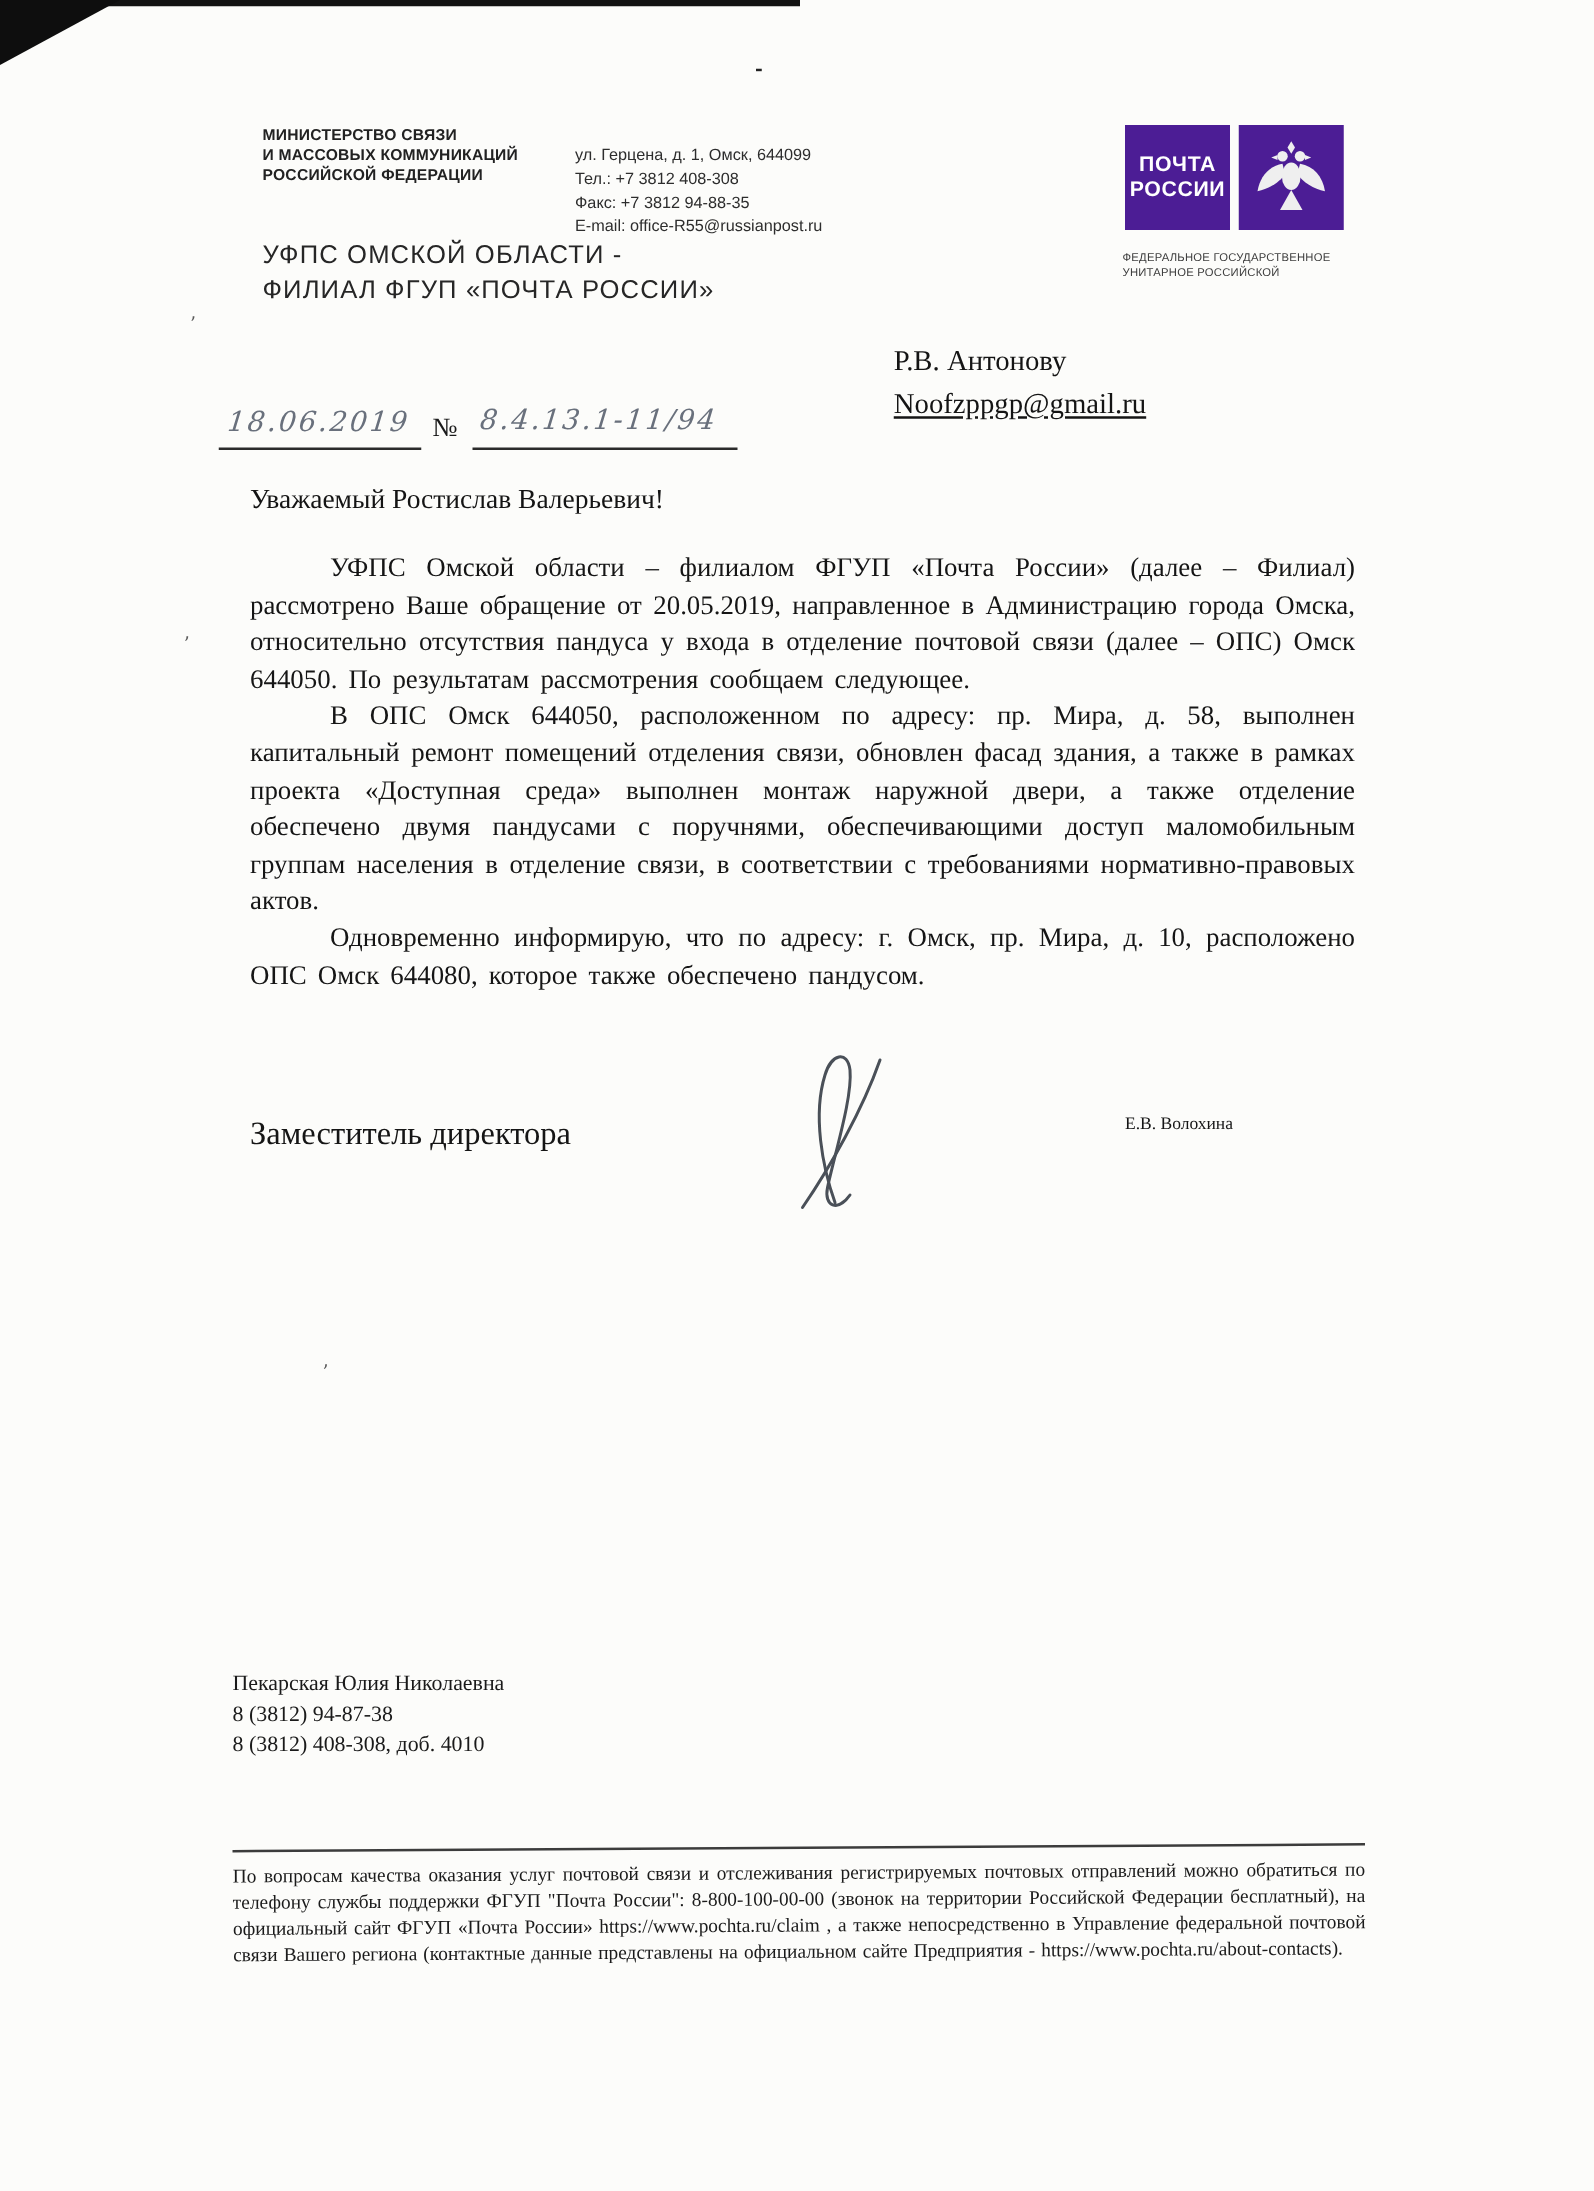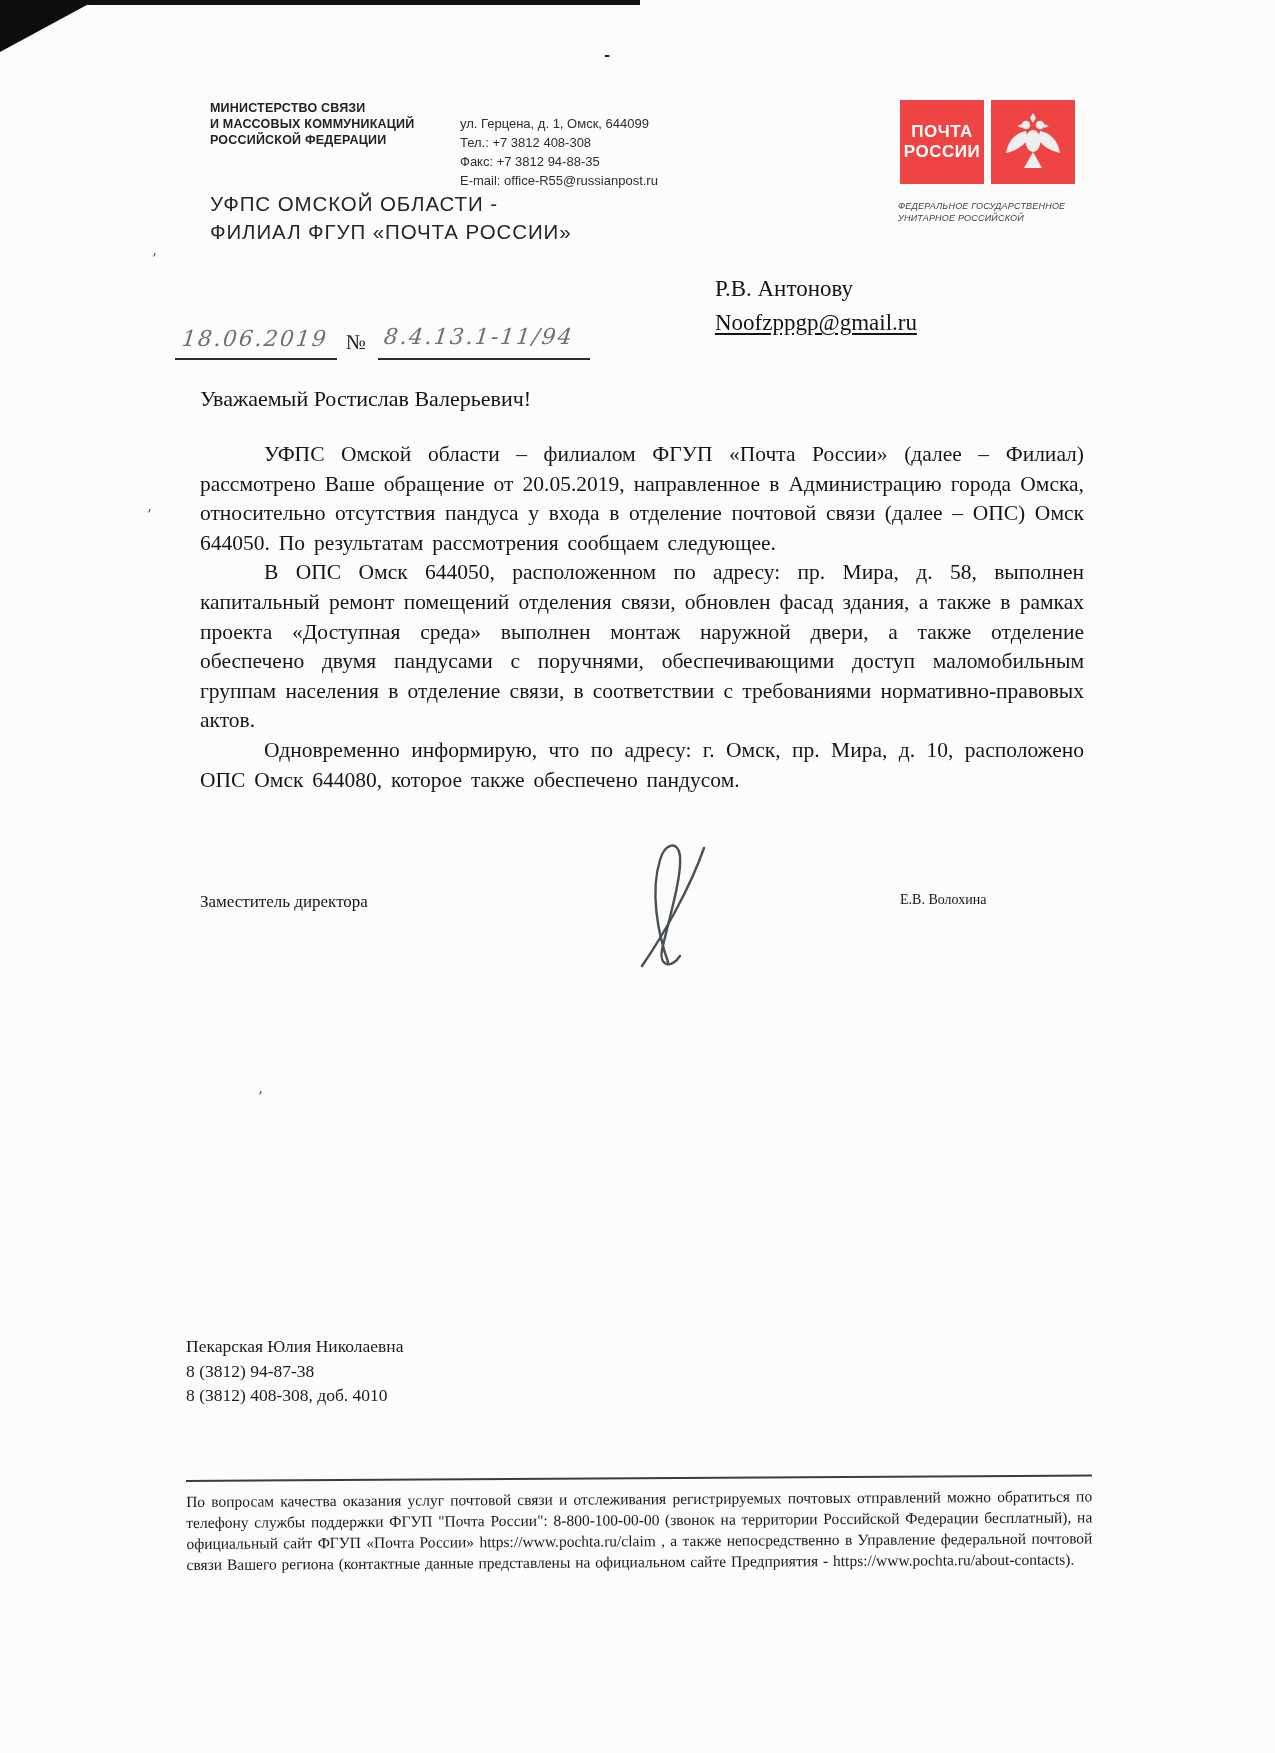--- a/index.html
+++ b/index.html
@@ -21,26 +21,26 @@
   .s3 { left:258px; top:1088px; }
   .s4 { left:604px; top:46px; color:#222; font-weight:bold; }
 
   
   .ministry { position:absolute; left:210px; top:100px; width:250px;
     font-weight:bold; font-size:12.5px; line-height:16px; letter-spacing:0.2px; color:#222; }
   .contact { position:absolute; left:460px; top:100px; font-size:13px; line-height:19px; color:#2d2d2d;margin-top:14px; }
   .codes { position:absolute; left:738px; top:108px; font-size:13px; line-height:19px; color:#2d2d2d; }
 
   .logos { position:absolute; left:900px; top:100px; display:flex; gap:7px; }
-  .logo-box { width:84px; height:84px; background:#ef4444; }
+  .logo-box { width:84px; height:84px; background:#4c1d95; }
   .logo-post { display:flex; flex-direction:column; align-items:center; justify-content:center;
     color:#ffffff; font-weight:bold; font-size:17px; line-height:20px; letter-spacing:0.5px; }
   .logo-eagle { display:flex; align-items:center; justify-content:center; }
   .logo-caption { position:absolute; left:898px; top:200px; width:190px;
-    font-size:9px; line-height:12px; letter-spacing:0.2px; color:#3d3d3d;font-style:italic; }
+    font-size:9px; line-height:12px; letter-spacing:0.2px; color:#3d3d3d; }
 
   .branch { position:absolute; left:210px; top:190px;
     font-size:20.5px; line-height:28px; letter-spacing:0.9px; color:#262626; }
 
   
   .recipient { position:absolute; left:715px; top:272px; font-size:23px; line-height:34px; color:#141414; }
   .recipient .email { text-decoration:underline; text-underline-offset:3px;text-align:right; }
 
   
   .hand { font-family:"DejaVu Serif", serif; font-style:italic; color:#69707c;
@@ -53,21 +53,21 @@
   .u2 { left:378px; top:358px; width:212px; }
 
   
   .salutation { position:absolute; left:200px; top:386px; width:884px;
     text-align:left; font-size:22px; color:#141414; }
   .body-text { position:absolute; left:200px; top:440px; width:884px;
     font-size:21.5px; line-height:29.6px; text-align:justify; word-spacing:3.5px; color:#151515; }
   .body-text p { text-indent:64px; margin:0; }
 
   
-  .sig-position { position:absolute; left:200px; top:892px; font-size:17px; color:#151515; }
+  .sig-position { position:absolute; left:200px; top:892px; font-size:26px; color:#151515; }
   .sig-name { position:absolute; left:900px; top:892px; font-size:14px; color:#151515; }
   .sig-svg { position:absolute; left:598px; top:830px; }
 
   
   .executor { position:absolute; left:186px; top:1334px; font-size:17.5px; line-height:24.5px; color:#1a1a1a; }
 
   
   .footer { position:absolute; left:186px; top:1480px; width:906px;
     border-top:2px solid #3c3c3c; padding-top:9px;
     font-size:15.5px; line-height:21px; text-align:justify; word-spacing:1px; color:#1b1b1b;

